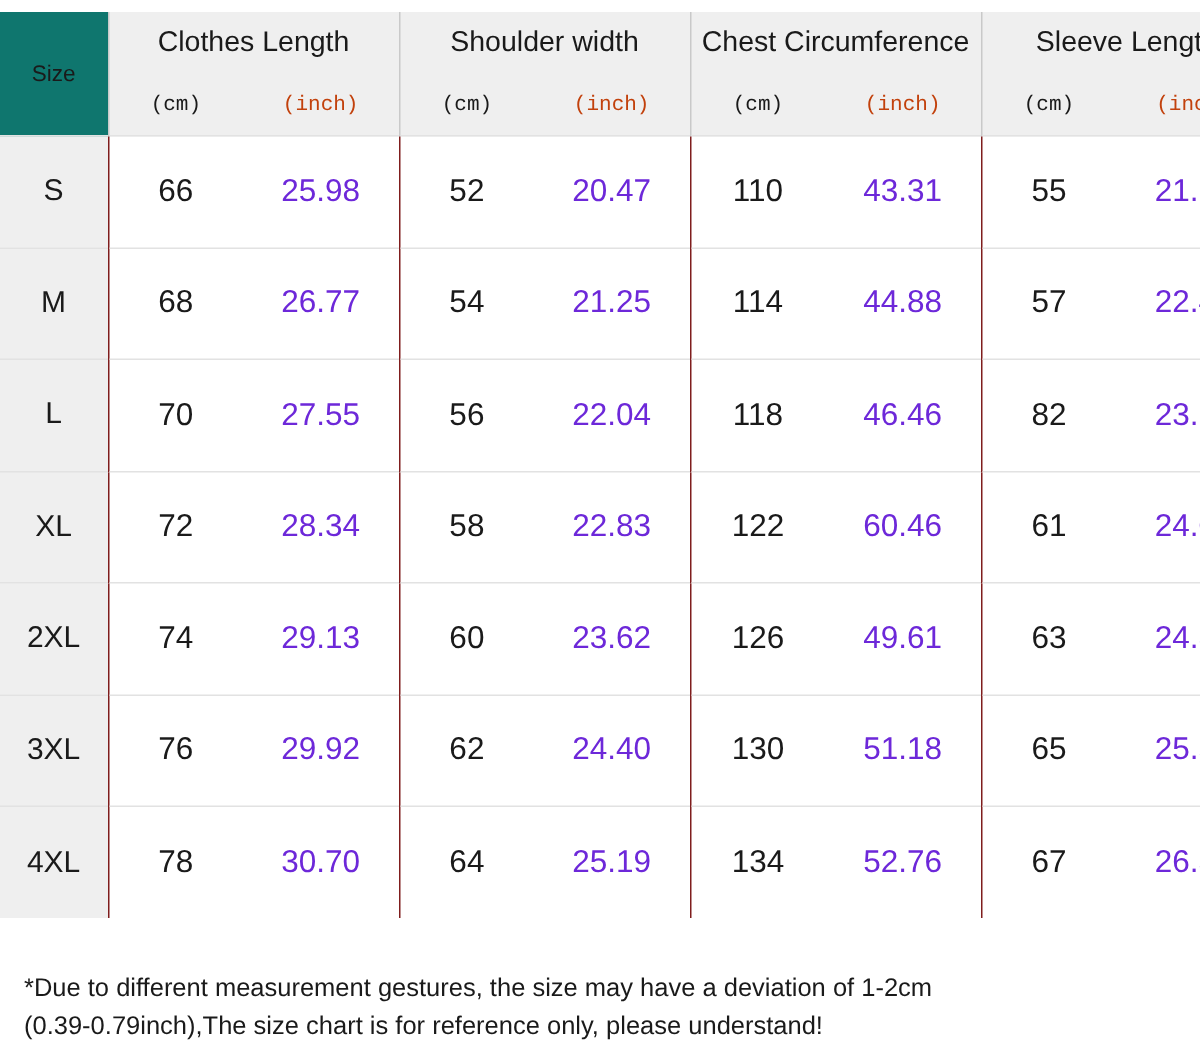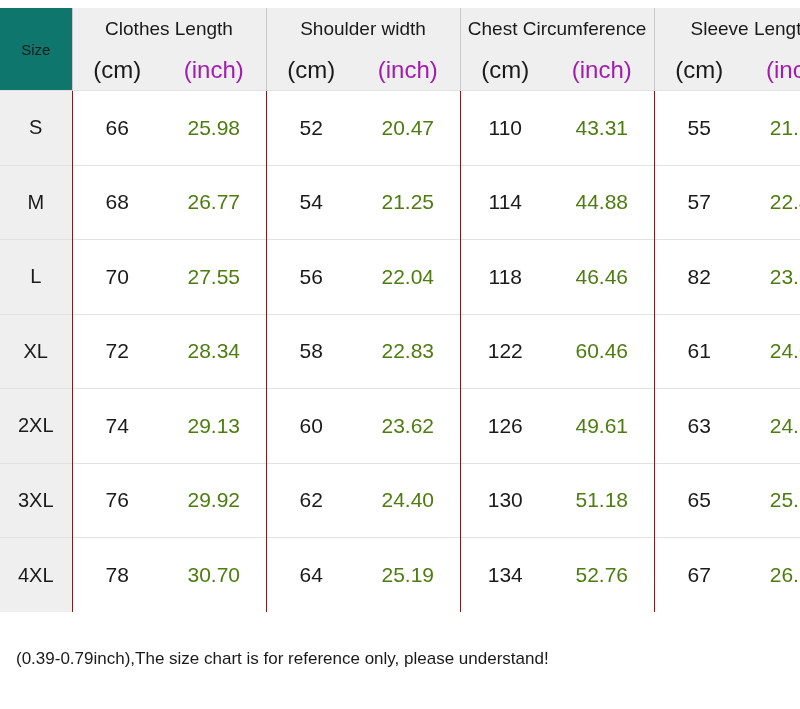--- a/index.html
+++ b/index.html
@@ -39,32 +39,33 @@
 
   
   .hdr-group {
     font-size: 19px;
     font-weight: 400;
     color: #1a1a1a;
     height: 42px;
     background: #efefef;
   }
   .hdr-unit {
-    font-size: 24px;
+    font-size: 14px;
     height: 40px;
     background: #efefef;
     font-weight: 400;
+    font-family: Liberation Mono, monospace;
   }
   .hdr-size {
     font-size: 15px;
     background: #0f766e;
     font-weight: 400;
   }
   .unit-cm { color: #1a1a1a; }
-  .unit-in { color: #a21caf; }
+  .unit-in { color: #c2410c; }
 
   
   .vsep-l { border-left: 1px solid #c9c9c9 !important; margin-top: 48px; }
   .hdr-group.vsep-l, .hdr-unit.vsep-l { border-left: 1px solid #c9c9c9 !important; }
 
   
   tr.data-row {
     height: 74.5px;
   }
   tr.data-row td {
@@ -73,21 +74,21 @@
   }
   tr.data-row td.size-cell {
     background: #efefef;
     font-size: 20px;
     color: #1a1a1a;
   }
   tr.data-row td.cm-cell {
     color: #1a1a1a;
   }
   tr.data-row td.in-cell {
-    color: #4d7c0f;
+    color: #6d28d9;
   }
   tr.data-row td.sep {
     border-left: 1px solid #7f1d1d;
   }
   .footnote {
     position: absolute;
     left: 16px;
     top: 638px;
     width: 770px;
     font-size: 17px;
@@ -205,15 +206,16 @@
           <td class="in-cell">25.19</td>
           <td class="cm-cell sep">134</td>
           <td class="in-cell">52.76</td>
           <td class="cm-cell sep">67</td>
           <td class="in-cell">26.38</td>
         </tr>
       </tbody>
   </table>
 
   <div class="footnote">
+    <div>*Due to different measurement gestures, the size may have a deviation of 1-2cm</div>
     <div>(0.39-0.79inch),The size chart is for reference only, please understand!</div>
   </div>
 </div>
 
 </body></html>

